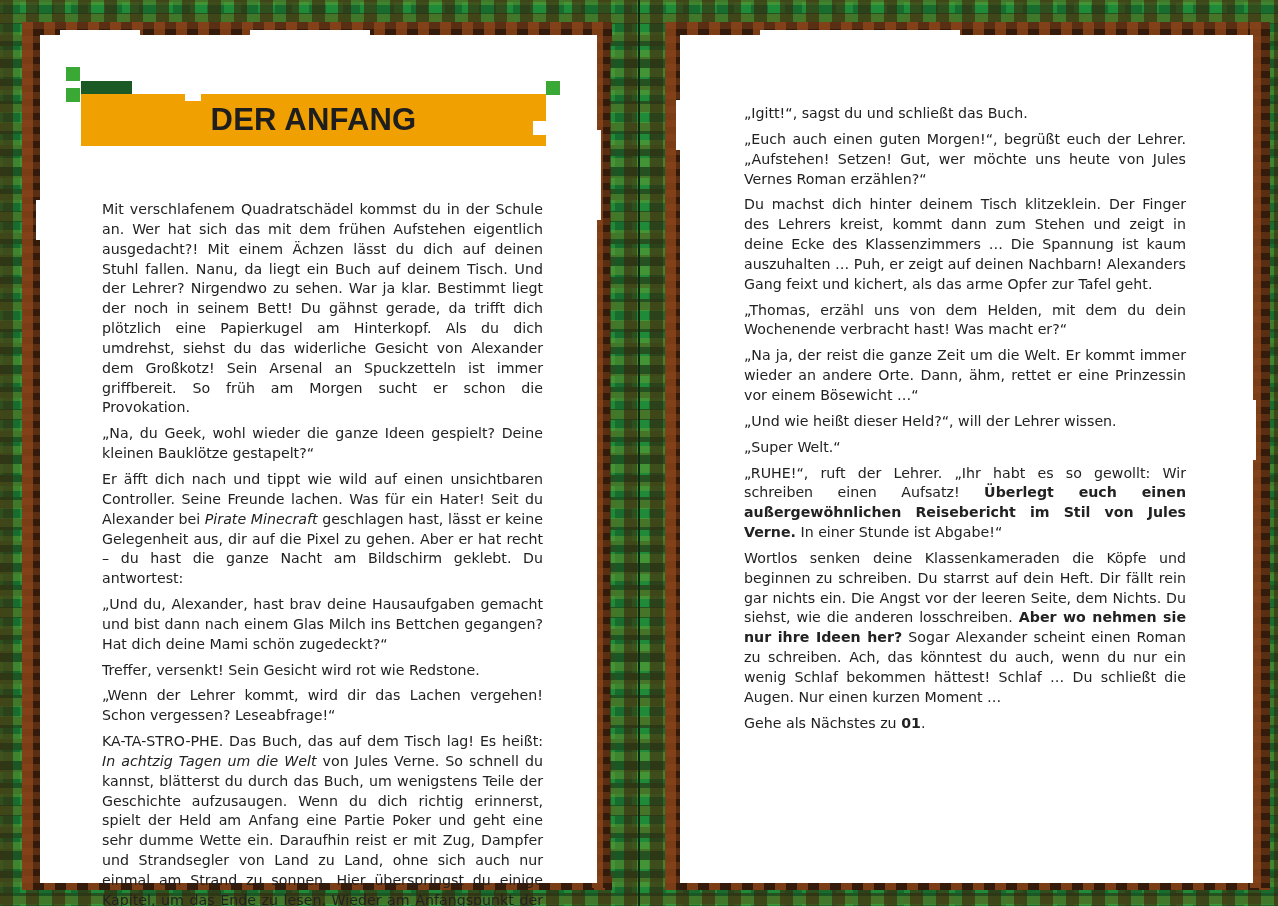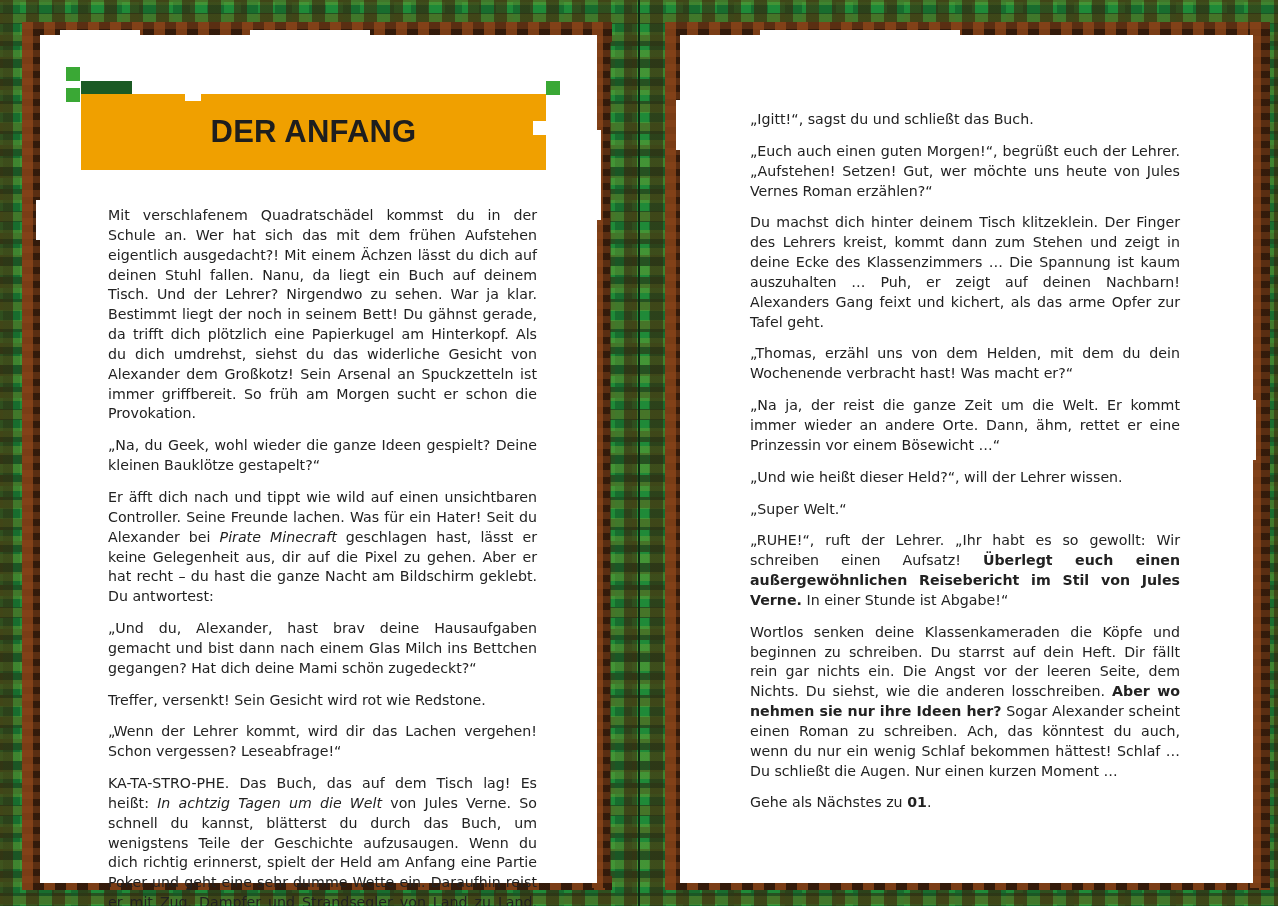--- a/index.html
+++ b/index.html
@@ -26,42 +26,42 @@
   .spine {
     position:absolute; left:638px; top:0; width:2px; height:906px; background:#0f2a12;
   }
   .page {
     position:absolute; background:#ffffff;
   }
   .page-left { left:40px; top:35px; width:557px; height:848px; }
   .page-right { left:680px; top:35px; width:573px; height:848px; }
   .notch { position:absolute; background:#ffffff; }
   .title-banner {
-    position:absolute; left:81px; top:94px; width:465px; height:76px;
+    position:absolute; left:81px; top:94px; width:465px; height:52px;
     background:#f0a000;
     display:flex; align-items:center; justify-content:center;
   }
   .title-banner h1 {
     margin:0; font-family:"Liberation Sans", sans-serif; font-weight:bold;
     font-size:31px; color:#1e1e1e; letter-spacing:0.2px;
   }
   .bn-cut1 { position:absolute; left:185px; top:94px; width:16px; height:7px; background:#fff; }
   .bn-cut2 { position:absolute; left:533px; top:121px; width:14px; height:14px; background:#fff; }
   .px { position:absolute; }
   .px-g1 { left:66px; top:67px; width:14px; height:14px; background:#3aa835; }
   .px-g2 { left:66px; top:88px; width:14px; height:14px; background:#3aa835; }
   .px-dk { left:81px; top:81px; width:51px; height:14px; background:#1b5a24; }
   .px-g3 { left:546px; top:81px; width:14px; height:14px; background:#3aa835; }
   .text {
     position:absolute; font-family:"DejaVu Sans", sans-serif; font-size:14.2px;
     line-height:19.85px; color:#222; text-align:justify;
   }
   .text-left { left:96px; top:194px; width:453px; }
   .text-right { left:738px; top:98px; width:454px; }
-  .text p { margin:12px; }
+  .text p { margin:6px; }
   .text i { font-style:italic; }
   .text b { font-weight:bold; }
 </style>
 </head>
 <body>
 
 <div class="dirt" style="left:22px;top:22px;width:590px;height:20px;"></div>
 <div class="dirt" style="left:665px;top:22px;width:605px;height:20px;"></div>
 <div class="dirt" style="left:22px;top:876px;width:590px;height:14px;"></div>
 <div class="dirt" style="left:665px;top:876px;width:605px;height:14px;"></div>

